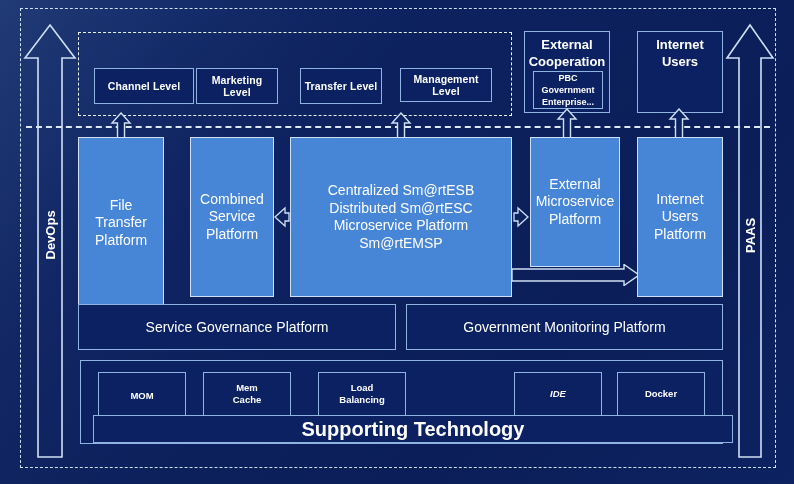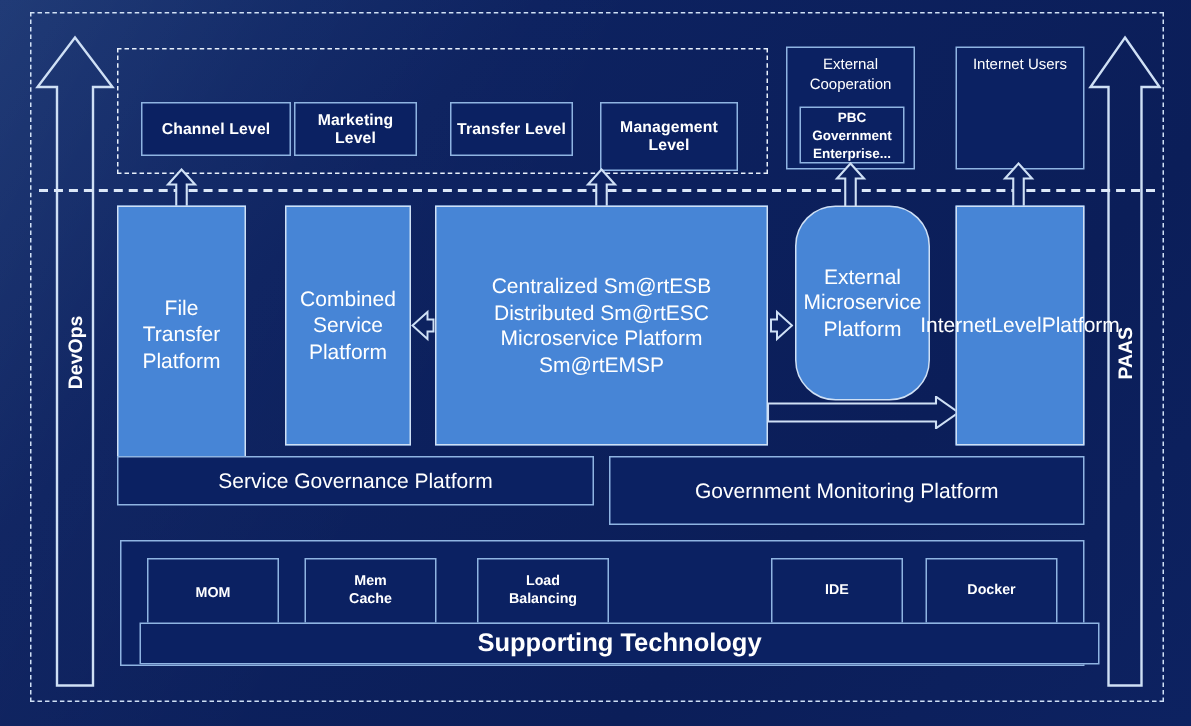--- a/index.html
+++ b/index.html
@@ -39,22 +39,22 @@
     background:#4785d6;
     border:1.3px solid #cfe0f5;
     display:flex;align-items:center;justify-content:center;
     text-align:center;line-height:1.25;
   }
   .lvl{font-size:10.5px;font-weight:bold;letter-spacing:.1px;}
   .plat{font-size:14px;font-weight:400;}
   .platbig{font-size:14px;font-weight:400;}
   .gov{font-size:14px;font-weight:400;}
   .tech{font-size:9.5px;font-weight:bold;line-height:1.25;}
-  .supp{font-size:17px;font-weight:bold;}
-  .ext-title{font-size:10px;font-weight:normal;line-height:1.3;}
+  .supp{font-size:20px;font-weight:bold;}
+  .ext-title{font-size:13px;font-weight:bold;line-height:1.3;}
   .ext-sub{font-size:9px;font-weight:bold;line-height:1.35;}
 
   
   .sidearrow{pointer-events:none;}
   .sidelabel{
     position:absolute;white-space:nowrap;font-size:13px;font-weight:bold;
     color:#ffffff;
   }
   .rot-left{transform:rotate(-90deg);transform-origin:center center;}
   .rot-right{transform:rotate(-90deg);transform-origin:center center;}
@@ -80,21 +80,21 @@
       <polygon points="26,3 49,36 37,36 37,435 15,435 15,36 3,36" fill="none" stroke="#cfe0f5" stroke-width="1.6"></polygon>
     </svg>
   </div>
   <div class="sidelabel rot-right" style="left:728px;top:228px;width:44px;text-align:center;">PAAS</div>
 
   <div class="abs inner-dash" style="left:78px;top:32px;width:434px;height:84px;"></div>
 
   <div class="abs navybox lvl" style="left:94px;top:68px;width:100px;height:36px;">Channel Level</div>
   <div class="abs navybox lvl" style="left:196px;top:68px;width:82px;height:36px;">Marketing Level</div>
   <div class="abs navybox lvl" style="left:300px;top:68px;width:82px;height:36px;">Transfer Level</div>
-  <div class="abs navybox lvl" style="left:400px;top:68px;width:92px;height:46px;">Management Level</div>
+  <div class="abs navybox lvl" style="left:400px;top:68px;width:92px;height:34px;">Management Level</div>
 
   <div class="abs navybox" style="left:524px;top:31px;width:86px;height:82px;flex-direction:column;justify-content:flex-start;padding-top:4px;">
     <div class="ext-title" style="padding:1px 3px;">External Cooperation</div>
     <div class="abs navybox ext-sub" style="left:8px;top:39px;width:70px;height:38px;padding:2px;">PBC Government Enterprise...</div>
   </div>
 
   <div class="abs navybox" style="left:637px;top:31px;width:86px;height:82px;flex-direction:column;justify-content:flex-start;padding-top:4px;">
     <div class="ext-title" style="padding:1px 3px;">Internet Users</div>
   </div>
 
@@ -144,55 +144,55 @@
     <div>Distributed Sm@rtESC</div>
     <div>Microservice Platform Sm@rtEMSP</div>
   </div>
 
   <div class="abs" style="left:513px;top:204px;width:16px;height:26px;">
     <svg width="16" height="26" viewBox="0 0 16 26">
       <polygon points="15,13 5,4 5,9 1,9 1,17 5,17 5,22" fill="#0d2260" stroke="#cfe0f5" stroke-width="1.3"></polygon>
     </svg>
   </div>
 
-  <div class="abs bluebox plat" style="left:530px;top:137px;width:90px;height:130px;flex-direction:column;border-radius:27px;">
+  <div class="abs bluebox plat" style="left:530px;top:137px;width:90px;height:130px;flex-direction:column;">
     <div>External</div>
     <div>Microservice</div>
     <div>Platform</div>
   </div>
 
   <div class="abs" style="left:512px;top:264px;width:128px;height:22px;">
     <svg width="128" height="22" viewBox="0 0 128 22">
       <polygon points="0,5 112,5 112,0.5 127,11 112,21.5 112,17 0,17" fill="none" stroke="#cfe0f5" stroke-width="1.4"></polygon>
     </svg>
   </div>
 
-  <div class="abs bluebox plat" style="left:637px;top:137px;width:86px;height:160px;flex-direction:row;">
+  <div class="abs bluebox plat" style="left:637px;top:137px;width:86px;height:160px;flex-direction:column;">
     <div>Internet</div>
-    <div>Level</div>
+    <div>Users</div>
     <div>Platform</div>
   </div>
 
-  <div class="abs navybox gov" style="left:78px;top:304px;width:318px;height:33px;">Service Governance Platform</div>
+  <div class="abs navybox gov" style="left:78px;top:304px;width:318px;height:46px;">Service Governance Platform</div>
   <div class="abs navybox gov" style="left:406px;top:304px;width:317px;height:46px;">Government Monitoring Platform</div>
 
   <div class="abs navybox" style="left:80px;top:360px;width:643px;height:84px;display:block;"></div>
 
   <div class="abs navybox tech" style="left:98px;top:372px;width:88px;height:48px;flex-direction:column;">
     <div>MOM</div>
   </div>
   <div class="abs navybox tech" style="left:203px;top:372px;width:88px;height:44px;flex-direction:column;">
     <div>Mem</div>
     <div>Cache</div>
   </div>
   <div class="abs navybox tech" style="left:318px;top:372px;width:88px;height:44px;flex-direction:column;">
     <div>Load</div>
     <div>Balancing</div>
   </div>
-  <div class="abs navybox tech" style="left:514px;top:372px;width:88px;height:44px;flex-direction:column;">
+  <div class="abs navybox tech" style="left:514px;top:372px;width:88px;height:44px;flex-direction:column;font-style:italic;">
     <div>IDE</div>
   </div>
   <div class="abs navybox tech" style="left:617px;top:372px;width:88px;height:44px;flex-direction:column;">
     <div>Docker</div>
   </div>
 
   <div class="abs navybox supp" style="left:93px;top:415px;width:640px;height:28px;">Supporting Technology</div>
 
 </div>
 

